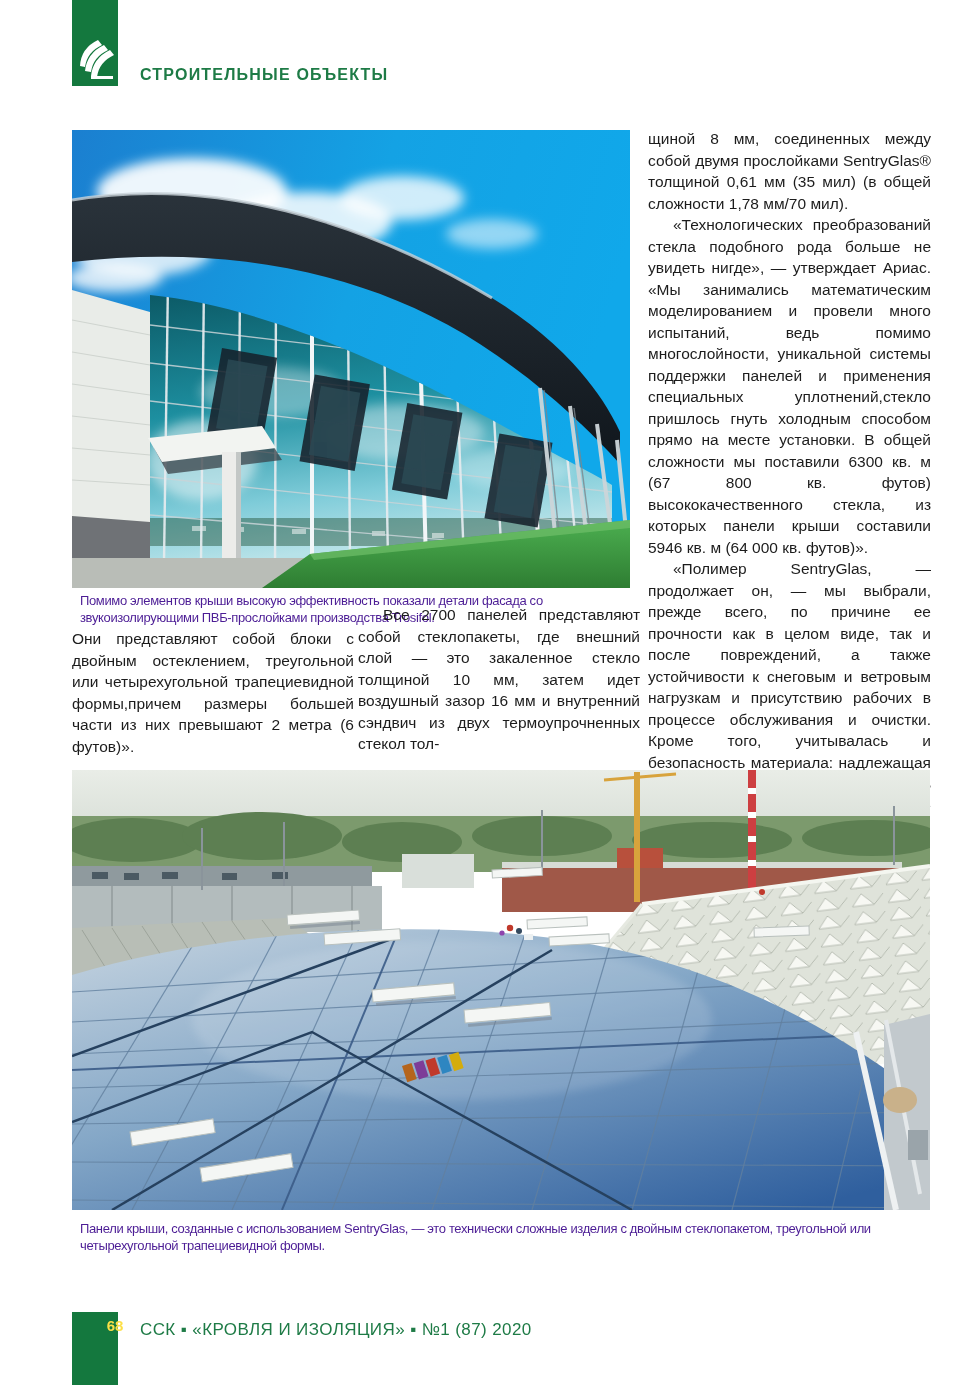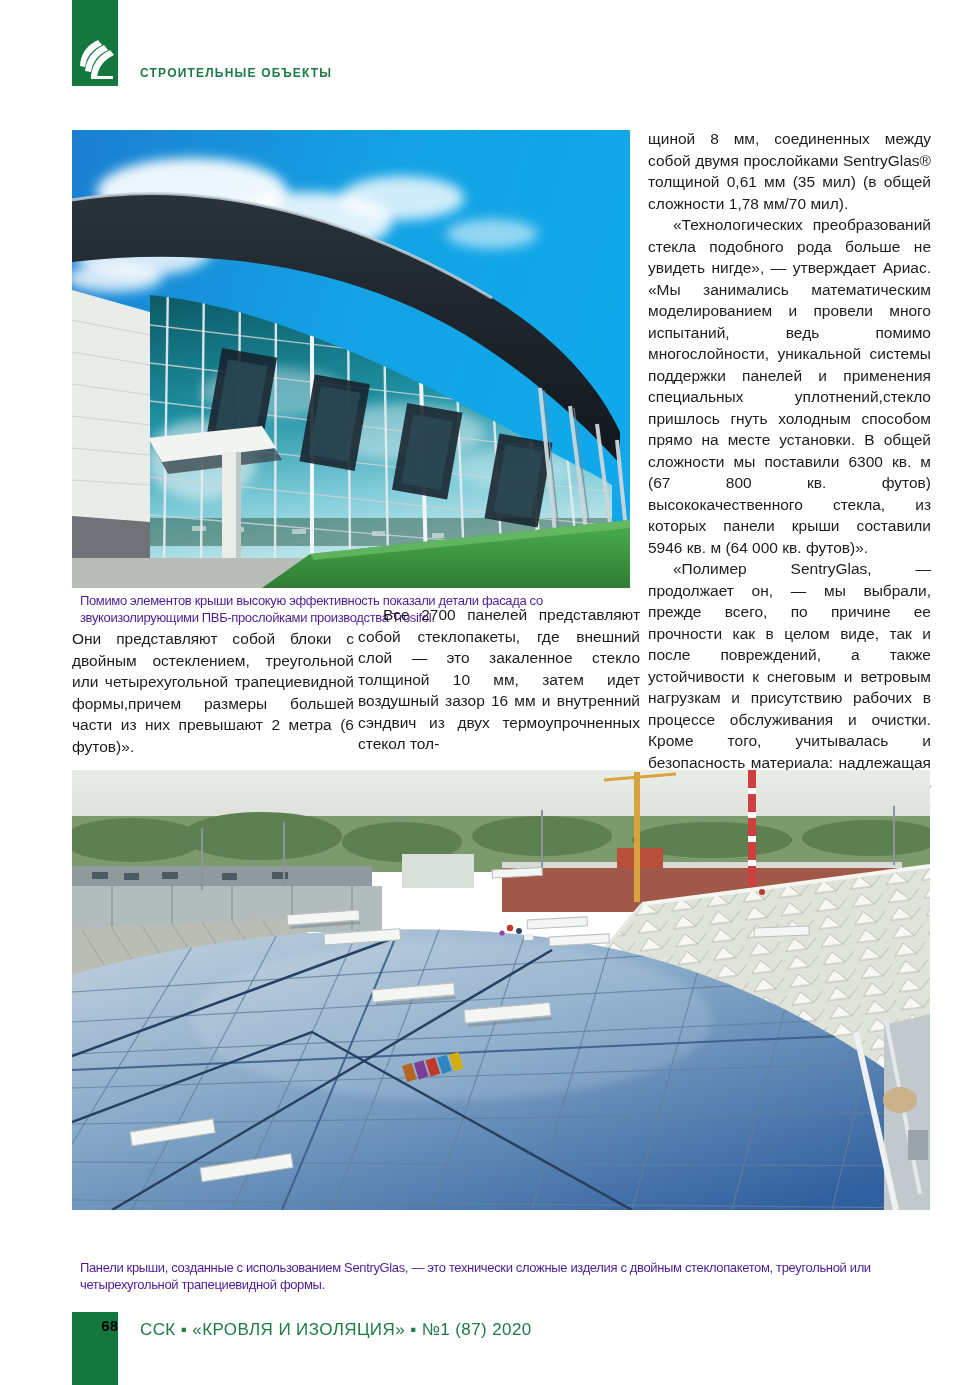--- a/index.html
+++ b/index.html
@@ -4,48 +4,49 @@
 <style>
   html,body{margin:0;padding:0;background:#ffffff;}
   #page{
     position:relative;width:980px;height:1385px;background:#ffffff;
     font-family:"Liberation Sans",sans-serif;color:#1c1c1c;overflow:hidden;
   }
   .abs{position:absolute;}
   
   .logo-box{left:72px;top:0;width:46px;height:86px;background:#14783e;}
   .section-label{
-    left:140px;top:66px;font-size:12px;font-weight:bold;color:#1e7b46;
+    left:140px;top:66px;font-size:16px;font-weight:bold;color:#1e7b46;
     letter-spacing:1.2px;
   }
   
   .photo1{left:72px;top:130px;width:558px;height:458px;}
   .photo2{left:72px;top:770px;width:858px;height:440px;}
   .photo1 svg,.photo2 svg{display:block;}
   
   .caption{
     font-size:13px;font-weight:normal;color:#4c1d95;line-height:17px;
     letter-spacing:-0.35px;
   }
   .caption1{left:80px;top:592px;width:548px;}
-  .caption2{left:80px;top:1220px;width:845px;margin-top:39px;}
+  .caption2{left:80px;top:1220px;width:845px;}
   
   .col{
     font-size:15.5px;line-height:21.5px;text-align:justify;color:#1c1c1c;
   }
   .col p{margin:0;}
   .col p.indent{text-indent:25px;}
   .col-left{left:72px;top:628px;width:282px;}
   .col-mid{left:358px;top:604px;width:282px;}
   .col-right{left:648px;top:128px;width:283px;}
   
   .footer-box{left:72px;top:1312px;width:46px;height:73px;background:#14783e;}
   .page-num{
-    width:46px;text-align:right;margin-top:5px;color:#000000;font-weight:bold;
+    width:46px;text-align:center;margin-top:5px;color:#fde047;font-weight:bold;
     font-size:15px;
+    padding-left:20px;
   }
   .journal-line{
     left:140px;top:1320px;font-size:17px;color:#1e7b46;letter-spacing:0.4px;
     font-weight:normal;
   }
 </style>
 </head>
 <body>
 
 <div id="page">

